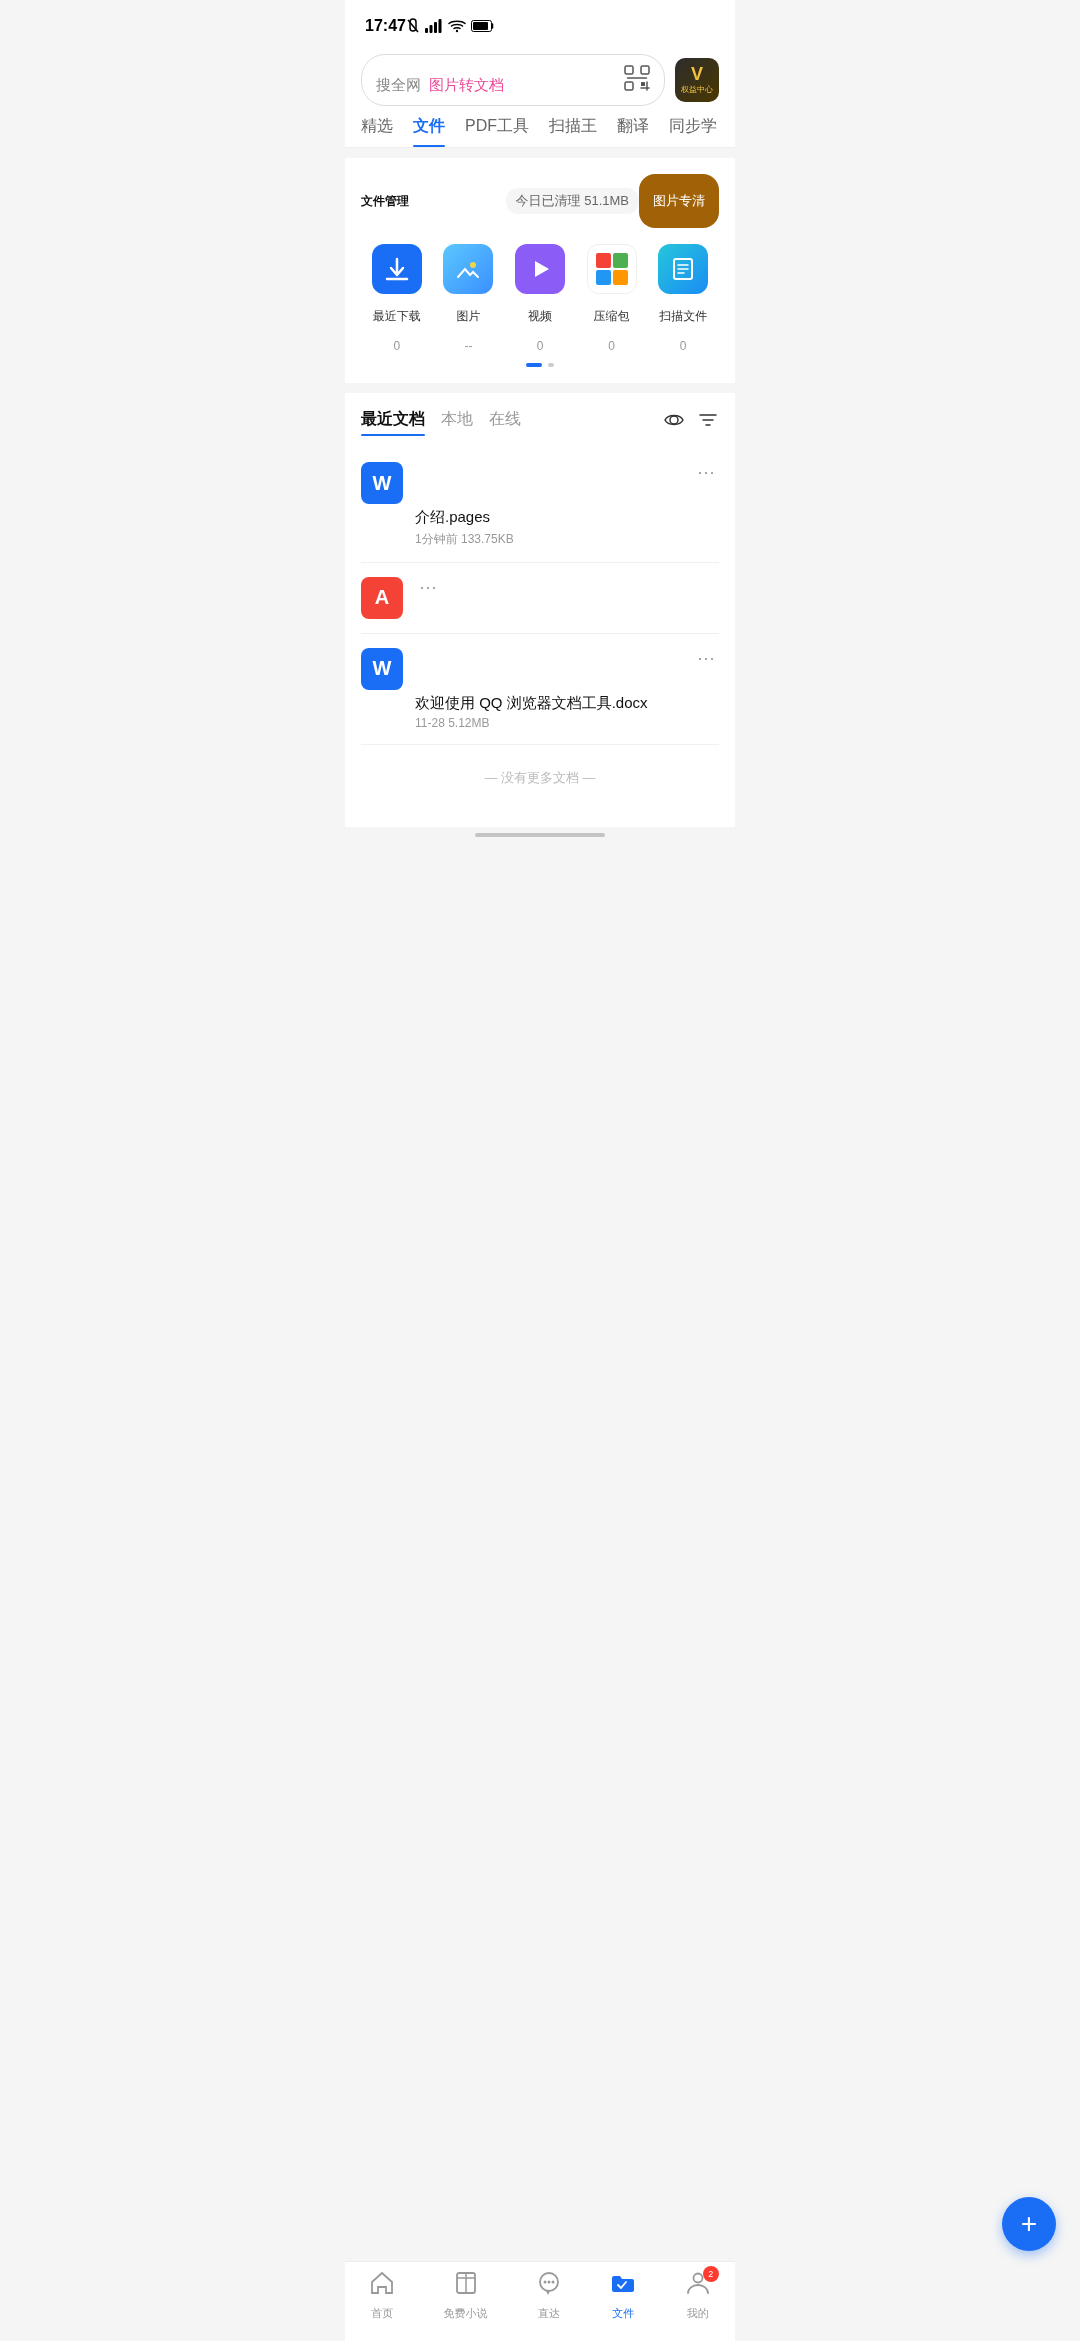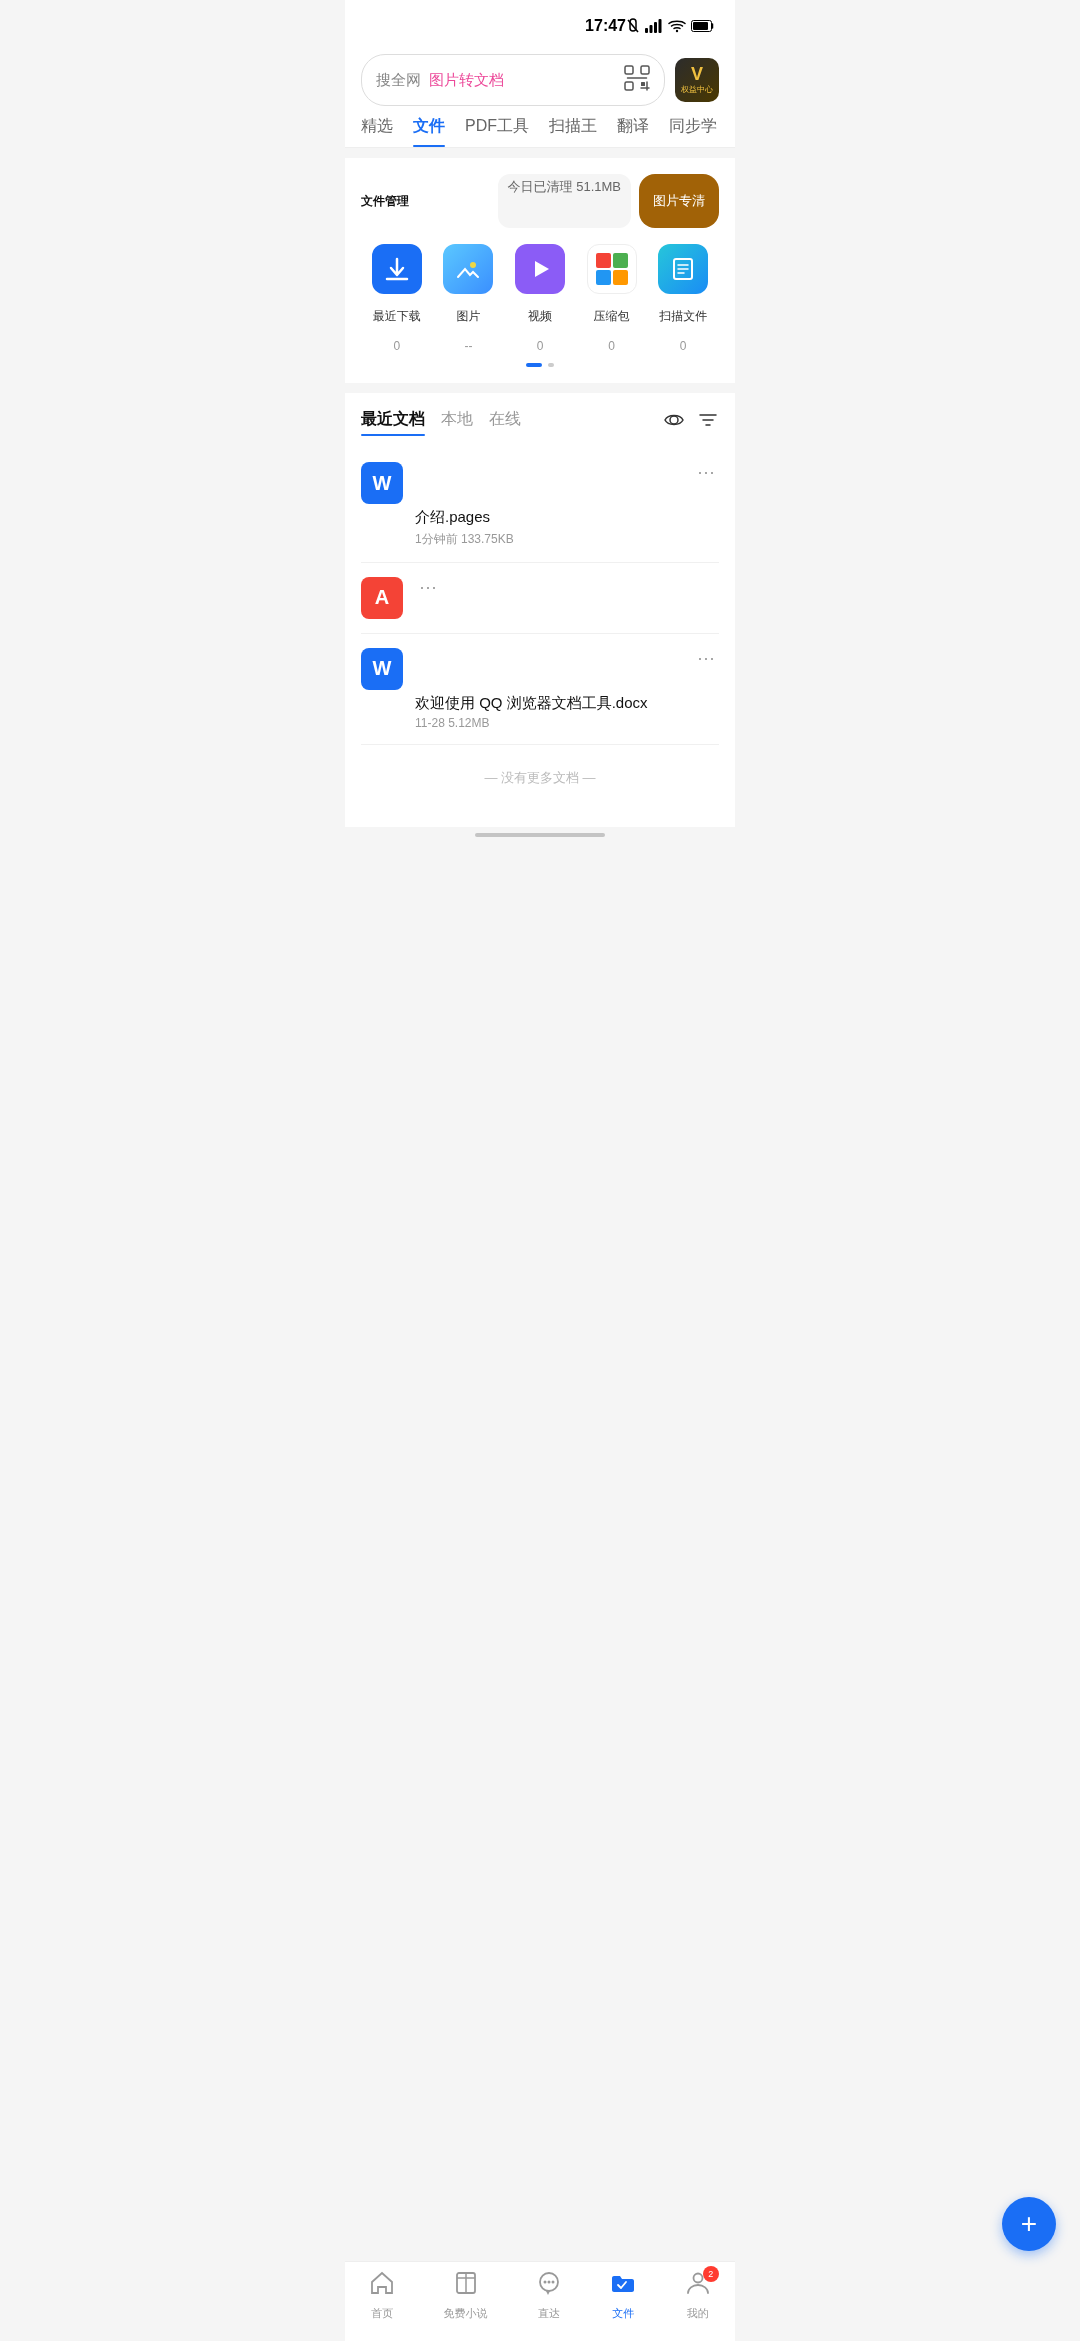--- a/index.html
+++ b/index.html
@@ -11,21 +11,21 @@
       min-height: 844px;
       margin: 0 auto;
       position: relative;
       overflow-x: hidden;
     }
 
     
     .status-bar {
       background: #fff;
       display: flex;
-      justify-content: flex-end;
+      justify-content: flex-start;
       align-items: center;
       padding: 12px 20px 4px;
       height: 44px;
     }
     .status-time {
       font-size: 16px;
       font-weight: 600;
       color: #000;
     }
     .status-icons {
@@ -41,21 +41,21 @@
       display: flex;
       align-items: center;
       gap: 10px;
     }
     .search-bar {
       flex: 1;
       border: 1.5px solid #ddd;
       border-radius: 24px;
       padding: 10px 14px;
       display: flex;
-      align-items: center;
+      align-items: flex-end;
       gap: 8px;
       background: #fff;
     }
     .search-label {
       font-size: 15px;
       color: #888;
       font-weight: 400;
     }
     .search-query {
       font-size: 15px;
@@ -134,21 +134,21 @@
       justify-content: space-between;
       margin-bottom: 16px;
     }
     .section-title {
       font-size: 12px;
       font-weight: 700;
       color: #111;
     }
     .clean-info {
       display: flex;
-      gap: 8px;
+      align-items: center;
     }
     .clean-text {
       font-size: 13px;
       color: #666;
       background: #f5f5f5;
       padding: 4px 10px;
       border-radius: 12px;
     }
     .clean-btn {
       font-size: 13px;

